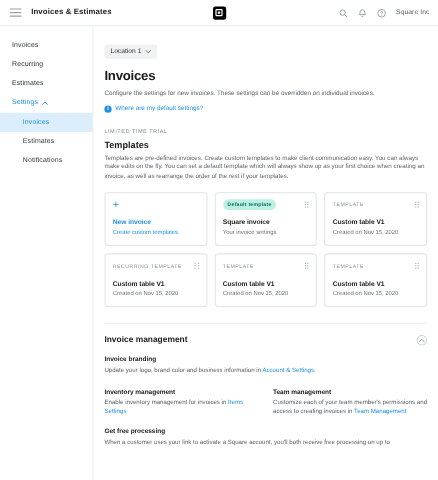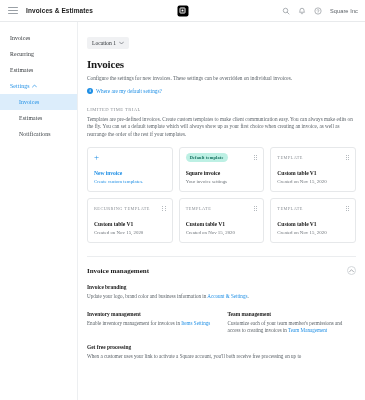--- a/index.html
+++ b/index.html
@@ -28,21 +28,21 @@
     display: flex; align-items: center; justify-content: center;
   }
   .square-logo i { display: block; width: 6px; height: 6px; border: 1.2px solid #fff; border-radius: 1px;
                    display: flex; align-items: center; justify-content: center; }
   .square-logo i b { display: block; width: 2px; height: 2px; background: #fff; border-radius: .5px; }
   .topbar-right { margin-left: auto; margin-right: 7px; display: flex; align-items: center; gap: 8px; }
   .ticon { width: 8px; height: 8px; color: #8b9096; display: block; }
   .org-name { font-size: 5.6px; color: #5a6066; letter-spacing: .1px; }
 
   
-  .body-wrap { display: flex; height: 378px; font-family: Liberation Serif, serif; }
+  .body-wrap { display: flex; height: 378px; }
 
   
   .sidebar { width: 78px; background: #fff; border-right: 1px solid #edeff1; padding-top: 8px; flex: none; }
   .nav-item { font-size: 5.8px; color: #2f3337; padding: 5px 0 5px 10px; cursor: pointer; letter-spacing: .1px; }
   .nav-item.blue { color: #1f8fe5; display: flex; align-items: center; gap: 3px; }
   .nav-item.sub { padding-left: 19px; color: #3a4045; }
   .nav-item.sub.active { background: #dcedfb; color: #1f8fe5; }
 
   
   .main { flex: 1; background: #fbfbfc; overflow: hidden; }
@@ -173,20 +173,21 @@
       <h1 class="page-title">Invoices</h1>
       <div class="page-desc">Configure the settings for new invoices. These settings can be overridden on individual invoices.</div>
 
       <div class="help-link">
         <span class="info-dot">i</span>
         <span>Where are my default settings?</span>
       </div>
 
       
       <div class="eyebrow">LIMITED TIME TRIAL</div>
+      <h2 class="sec-title">Templates</h2>
       <div class="sec-desc">Templates are pre-defined invoices. Create custom templates to make client communication easy. You can always make edits on the fly. You can set a default template which will always show up as your first choice when creating an invoice, as well as rearrange the order of the rest if your templates.</div>
 
       <div class="card-grid">
 
         <div class="card">
           <div class="card-top">
             <span class="plus">+</span>
           </div>
           <div class="card-title link">New invoice</div>
           <div class="card-sub link">Create custom templates.</div>

